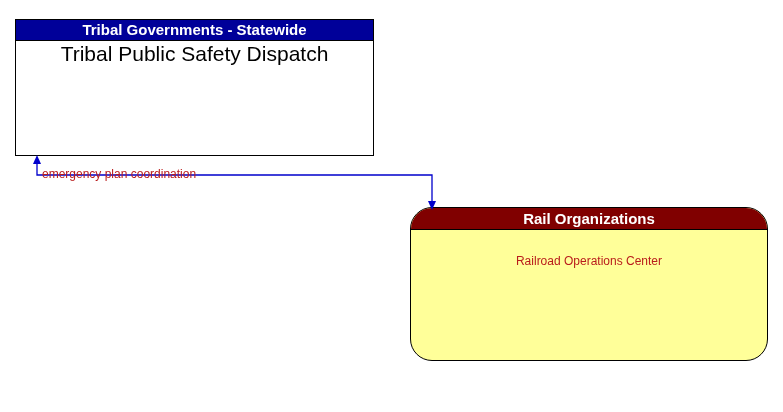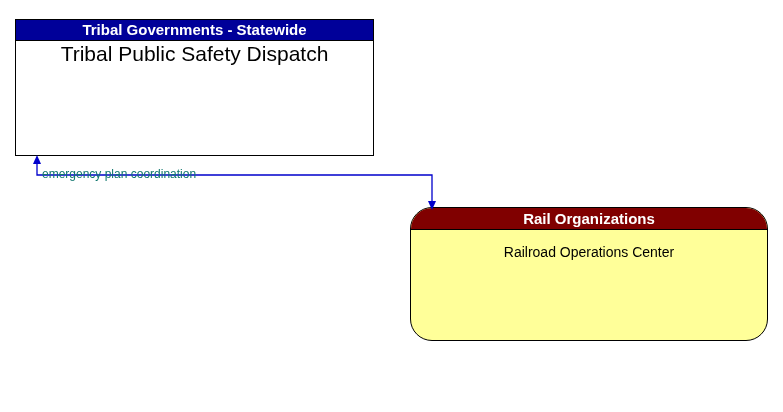--- a/index.html
+++ b/index.html
@@ -67,40 +67,40 @@
     font-weight: bold;
     text-align: center;
     line-height: 21px;
     height: 21px;
     border-bottom: 1px solid #000000;
     border-radius: 21px 21px 0 0;
     white-space: nowrap;
     overflow: hidden;
   }
   .node-rounded .node-title {
-    color: #000000;
-    font-size: 14px;
+    color: #b91c1c;
+    font-size: 12px;
     text-align: center;
     line-height: 22px;
-    padding-top: 11px;
+    padding-top: 20px;
     white-space: nowrap;
     overflow: hidden;
   }
 
   
   .flow-svg {
     position: absolute;
     left: 0; top: 0;
     width: 783px;
     height: 412px;
     pointer-events: none;
   }
   .flow-label {
     position: absolute;
-    color: #0f766e;
+    color: #b91c1c;
     font-size: 12px;
     white-space: nowrap;
     line-height: 13px;
   }
 
   
   .legend {
     position: absolute;
     left: 0;
     top: 370px;
@@ -111,21 +111,21 @@
 </head>
 <body>
 
 <div id="diagram-canvas">
 
   <div class="node node-square" style="left:15px; top:15px; width:359px; height:137px;">
     <div class="node-header">Tribal Governments - Statewide</div>
     <div class="node-title">Tribal Public Safety Dispatch</div>
   </div>
 
-  <div class="node node-rounded" style="left:410px; top:203px; width:358px; height:134px;">
+  <div class="node node-rounded" style="left:410px; top:203px; width:358px; height:154px;">
     <div class="node-header">Rail Organizations</div>
     <div class="node-title">Railroad Operations Center</div>
   </div>
 
   <svg class="flow-svg" viewBox="0 0 783 412" xmlns="http://www.w3.org/2000/svg">
 
     <polyline points="37,155 37,171 432,171 432,202" fill="none" stroke="#0000CC" stroke-width="1.3"></polyline>
 
     <polygon points="37,151 33,160 41,160" fill="#0000CC"></polygon>
 

